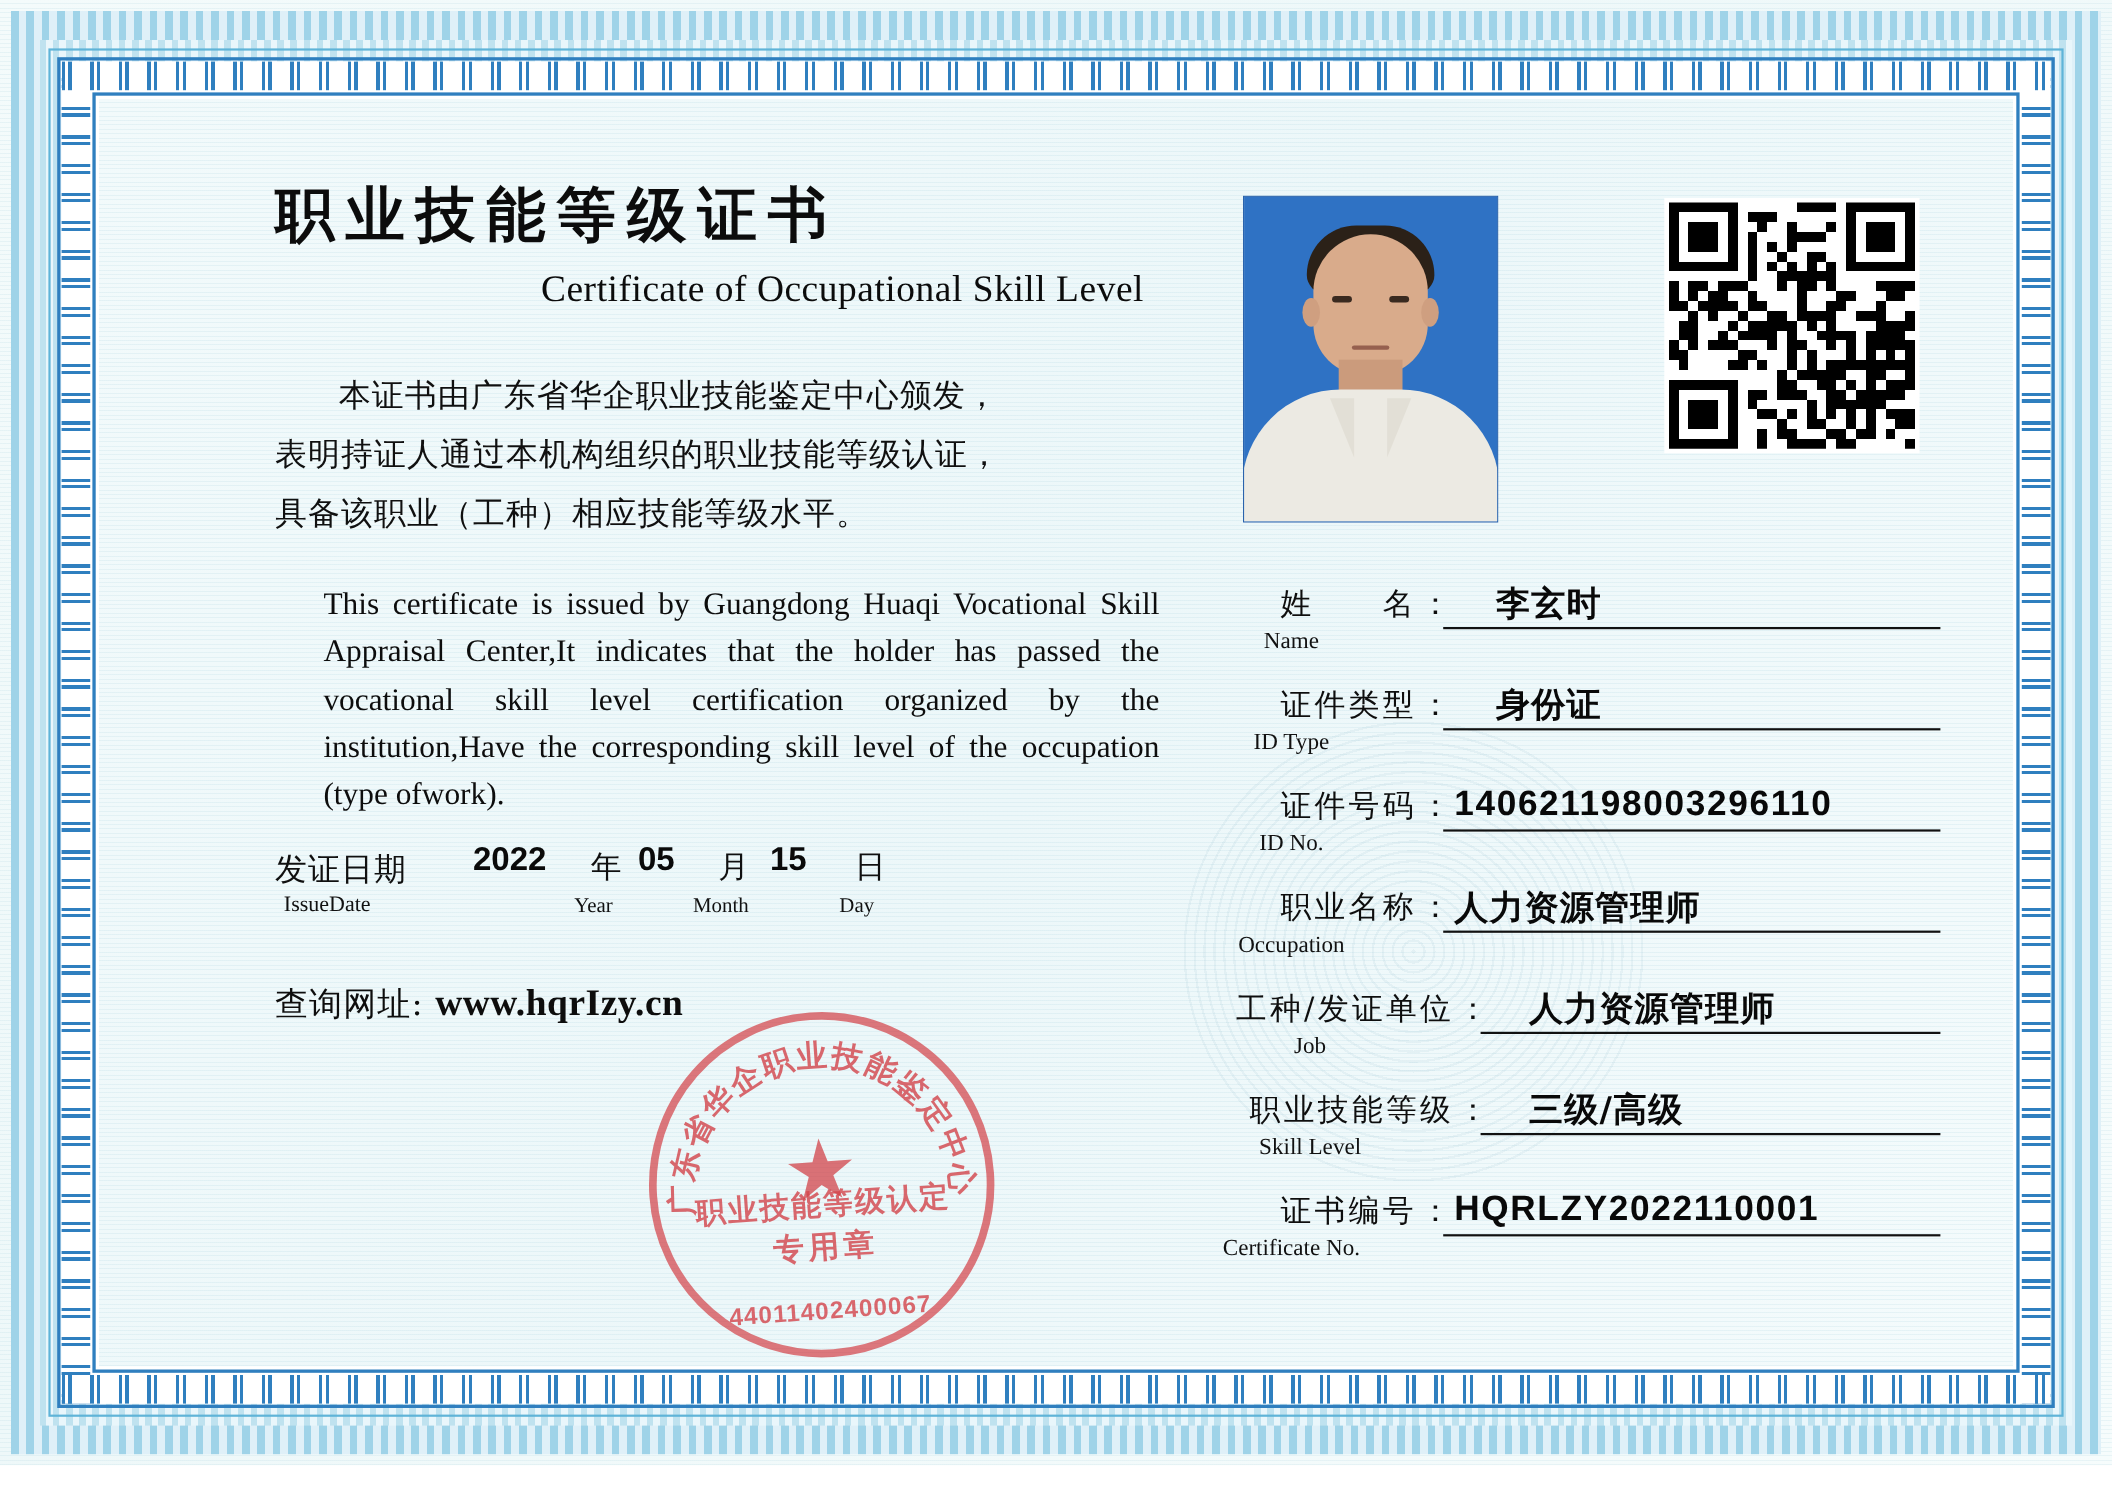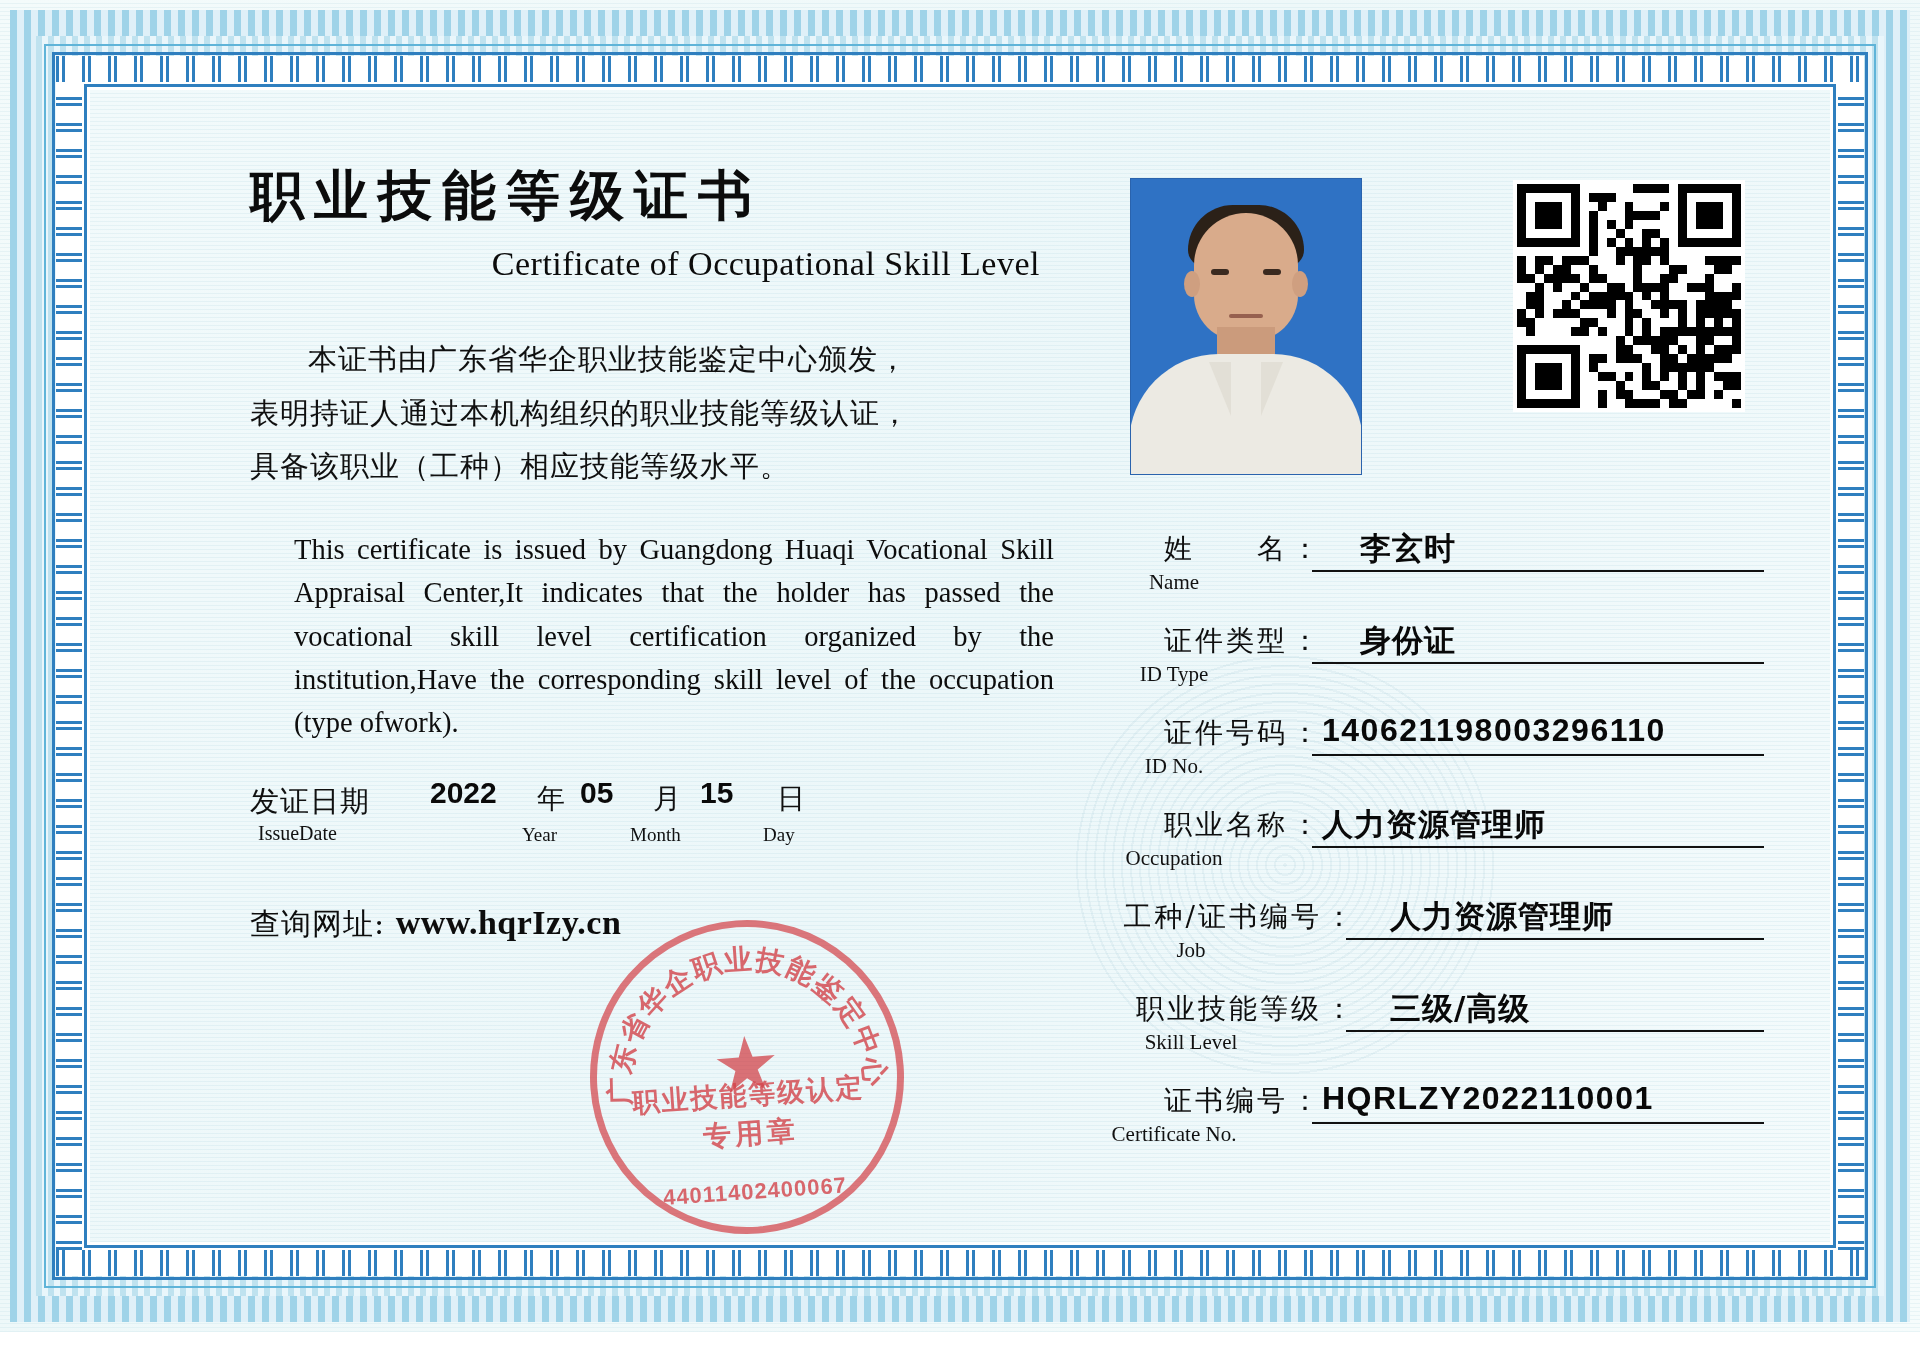--- a/index.html
+++ b/index.html
@@ -158,21 +158,21 @@
   .issuer-en {
     font-family: "Liberation Serif", serif;
     font-size: 18px;
     color: #111;
     margin-top: 2px;
     white-space: nowrap;
   }
 
   .date-row {
     position: relative;
-    margin-top: 34px;
+    margin-top: 23px;
     height: 92px;
   }
   .date-label-cn {
     position: absolute; left: 0; top: 4px;
     font-family: "DejaVu Serif", serif;
     font-size: 29px; color: #101010; letter-spacing: 1px;
   }
   .date-label-en {
     position: absolute; left: 8px; top: 44px;
     font-family: "Liberation Serif", serif;
@@ -915,21 +915,21 @@
             <div class="field-label">
               <span class="lab-cn">职业名称</span>
               <span class="lab-en">Occupation</span>
             </div>
             <span class="colon">：</span>
             <div class="field-line"></div>
             <div class="field-value">人力资源管理师</div>
           </div>
           <div class="field-row">
             <div class="field-label wide">
-              <span class="lab-cn">工种/证书编号</span>
+              <span class="lab-cn">工种/发证单位</span>
               <span class="lab-en">Job</span>
             </div>
             <span class="colon wide">：</span>
             <div class="field-line" style="left: 286px; width: 418px;"></div>
             <div class="field-value shift-rr">人力资源管理师</div>
           </div>
           <div class="field-row">
             <div class="field-label wide">
               <span class="lab-cn">职业技能等级</span>
               <span class="lab-en">Skill Level</span>

